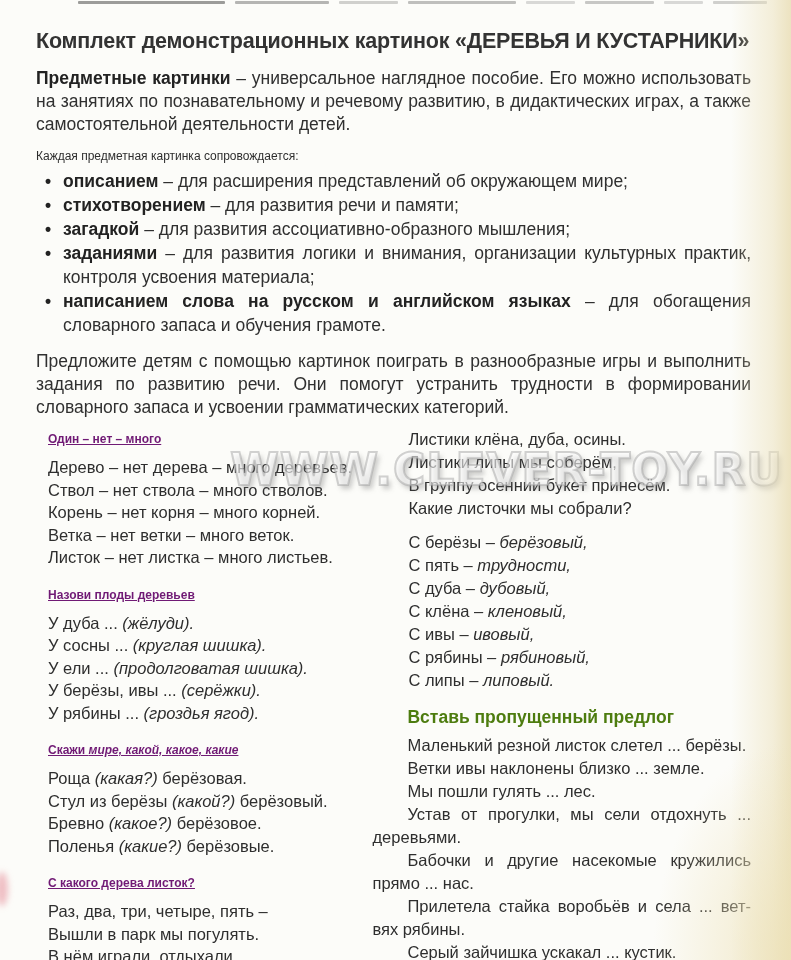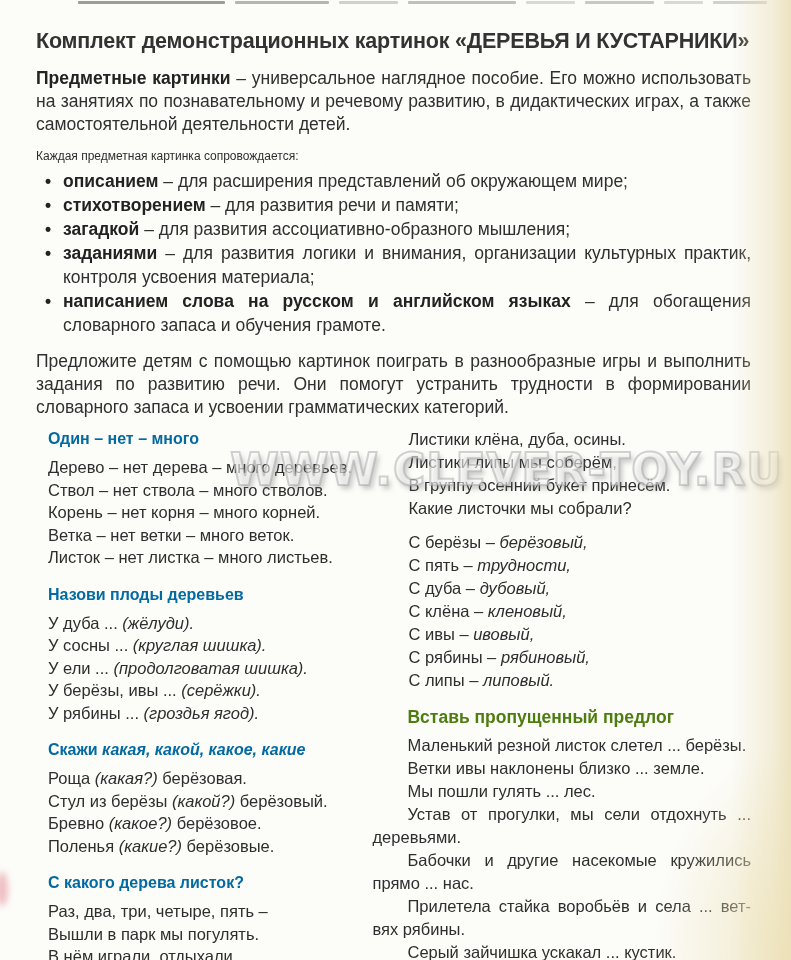--- a/index.html
+++ b/index.html
@@ -54,21 +54,21 @@
   ul.features li::before{
     content:"\2022";position:absolute;left:9px;top:0;font-weight:700;color:#222;
   }
   ul.features li b{color:#222;}
 
   .columns{display:flex;margin-top:9px;}
   .col-left{width:330px;margin-left:12px;}
   .col-right{width:385px;margin-left:auto;}
 
   .sec{margin-bottom:15px;}
-  .sec h3{margin:0 0 6px;font-size:16px;line-height:22px;font-weight:700;color:#0369a1;}
+  .sec h3{margin:0 0 6px;font-size:12px;line-height:22px;font-weight:700;color:#701a75;text-decoration:underline;}
   .line{font-size:16.5px;line-height:22.5px;color:#2e2e2e;}
   .it{font-style:italic;}
 
   .rc-block{margin-bottom:11px;}
   .rc-line{padding-left:36px;font-size:16.5px;line-height:23px;}
   .rc-heading{margin:14px 0 6px;padding-left:35px;font-size:17.5px;line-height:22px;font-weight:700;color:#4d7c0f;}
   .ex-line{font-size:16.5px;line-height:23px;}
   .ex-line.indent{padding-left:35px;}
   .ex-line.stretch{text-align:justify;text-align-last:justify;}
 
@@ -132,21 +132,21 @@
           </div>
           <div class="sec">
             <h3><span>Назови плоды деревьев</span></h3>
             <div class="line"><span>У дуба ... </span><span class="it">(жёлуди).</span></div>
             <div class="line"><span>У сосны ... </span><span class="it">(круглая шишка).</span></div>
             <div class="line"><span>У ели ... </span><span class="it">(продолговатая шишка).</span></div>
             <div class="line"><span>У берёзы, ивы ... </span><span class="it">(серёжки).</span></div>
             <div class="line"><span>У рябины ... </span><span class="it">(гроздья ягод).</span></div>
           </div>
           <div class="sec">
-            <h3><span>Скажи </span><span class="it">какая, какой, какое, какие</span></h3>
+            <h3><span>Скажи </span><span class="it">мире, какой, какое, какие</span></h3>
             <div class="line"><span>Роща </span><span class="it">(какая?)</span><span> берёзовая.</span></div>
             <div class="line"><span>Стул из берёзы </span><span class="it">(какой?)</span><span> берёзовый.</span></div>
             <div class="line"><span>Бревно </span><span class="it">(какое?)</span><span> берёзовое.</span></div>
             <div class="line"><span>Поленья </span><span class="it">(какие?)</span><span> берёзовые.</span></div>
           </div>
           <div class="sec">
             <h3><span>С какого дерева листок?</span></h3>
             <div class="line"><span>Раз, два, три, четыре, пять –</span></div>
             <div class="line"><span>Вышли в парк мы погулять.</span></div>
             <div class="line"><span>В нём играли, отдыхали</span></div>

